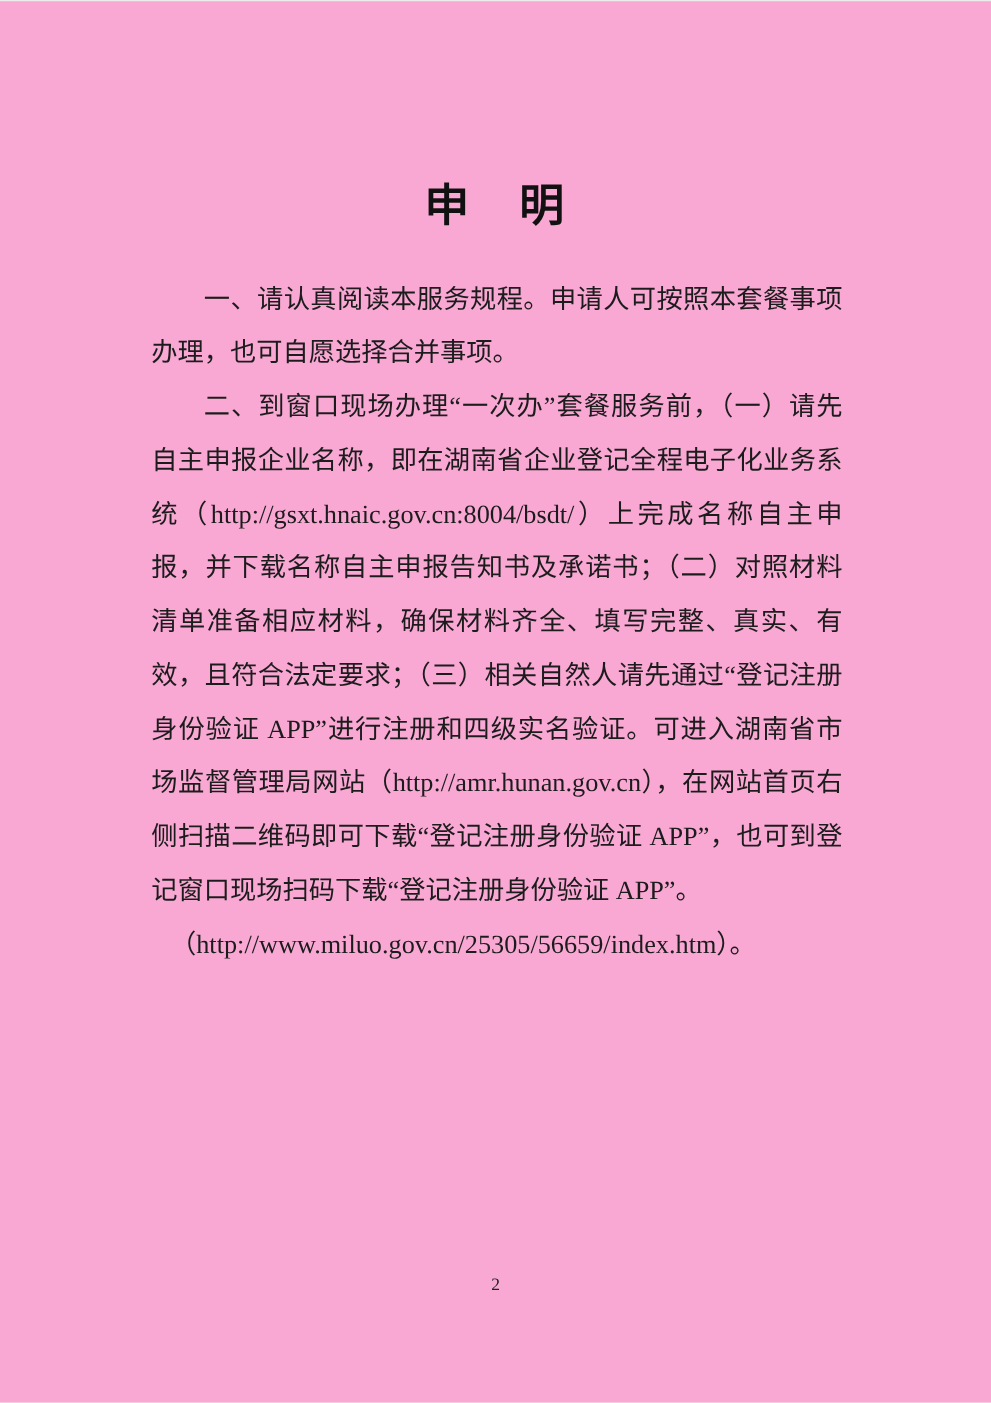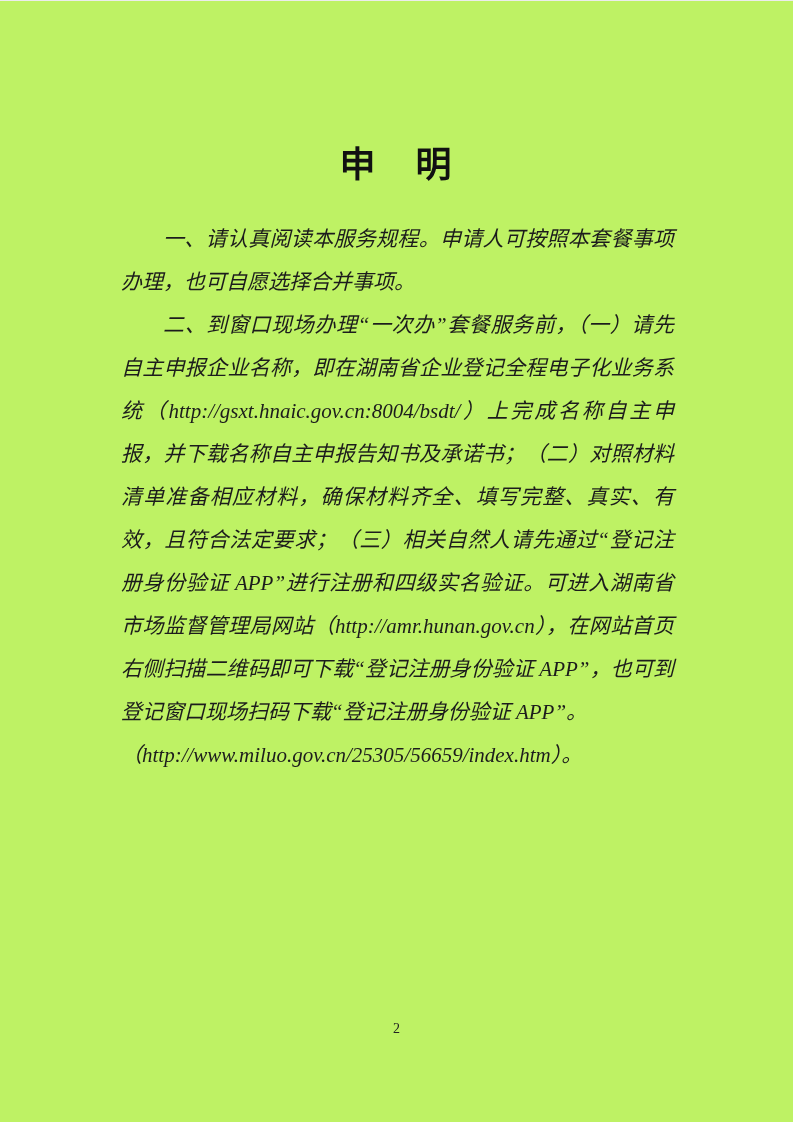--- a/index.html
+++ b/index.html
@@ -12,21 +12,21 @@
       width: 793px;
       height: 1122px;
       font-family: "Liberation Serif", "DejaVu Serif", serif;
       color: #1c1c1c;
       overflow: hidden;
     }
     .page {
       position: relative;
       width: 793px;
       height: 1122px;
-      background: #bef264;
+      background: #f9a8d4;
       border-top: 1px solid #ececec;
     }
     .doc-title {
       position: absolute;
       top: 134px;
       left: 0;
       width: 100%;
       text-align: center;
       font-size: 36px;
       font-weight: bold;
@@ -37,30 +37,30 @@
     .doc-body {
       position: absolute;
       top: 217px;
       left: 121px;
       width: 553px;
       font-size: 21px;
       line-height: 43px;
       text-align: justify;
       text-justify: inter-ideograph;
       color: #1c1c1c;
-      font-style: italic;
     }
     .doc-body p {
       margin: 0;
       padding: 0;
       text-indent: 2em;
       word-break: break-all;
     }
     .doc-body p.no-indent {
       text-indent: 0;
+      margin-left: 15px;
     }
     .page-number {
       position: absolute;
       top: 1020px;
       left: 0;
       width: 100%;
       text-align: center;
       font-size: 14px;
       color: #222222;
     }

